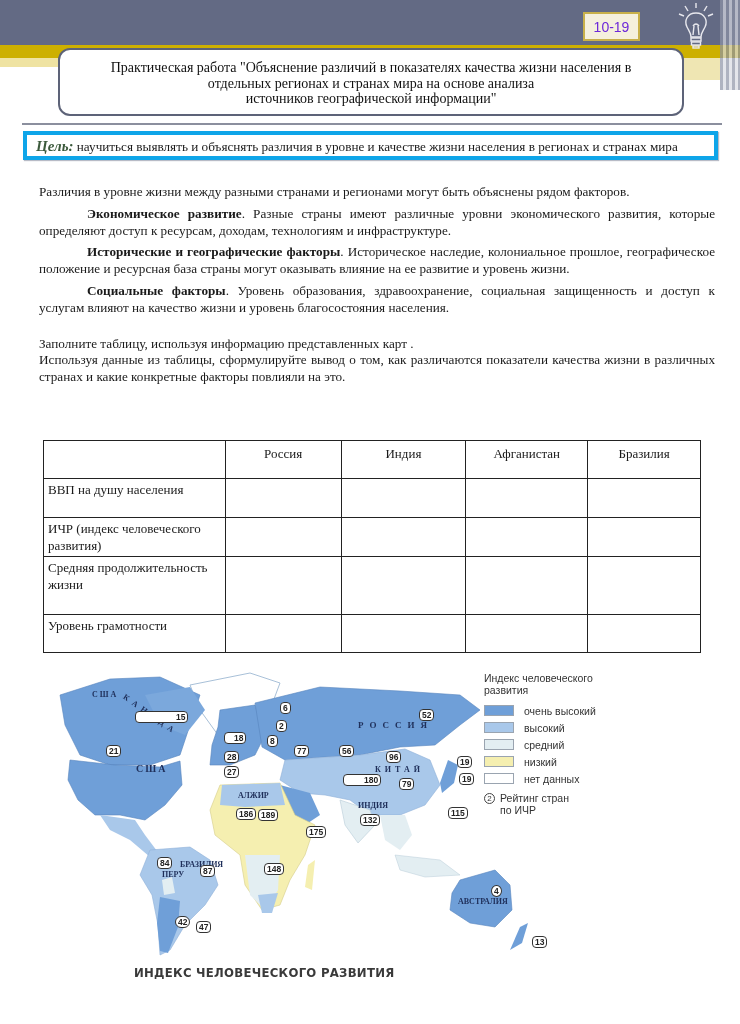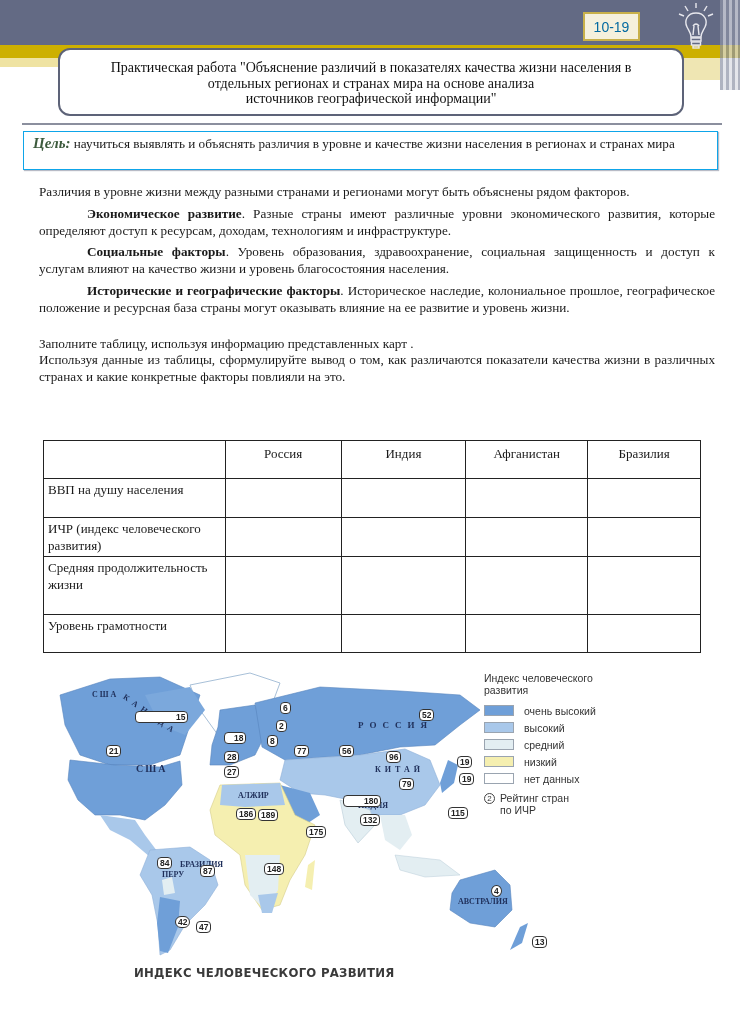--- a/index.html
+++ b/index.html
@@ -9,31 +9,31 @@
   
   .band-slate { position: absolute; left: 0; top: 0; width: 740px; height: 45px; background: #636a84; }
   .band-gold { position: absolute; left: 0; top: 45px; width: 740px; height: 13px; background: #cdb000; }
   .band-pale { position: absolute; left: 0; top: 58px; width: 60px; height: 9px; background: #efe3a2; }
   .band-pale-r { position: absolute; left: 680px; top: 58px; width: 40px; height: 22px; background: #efe6b3; }
   .right-stripes { position: absolute; right: 0; top: 0; width: 20px; height: 90px;
     background: repeating-linear-gradient(90deg, #8d93a6 0 3px, #d9dbe3 3px 6px); opacity: .7; }
 
   .badge { position: absolute; left: 583px; top: 12px; width: 57px; height: 29px;
     background: #f5f0dd; border: 2px solid #c8b04a; display: flex; align-items: center; justify-content: center;
-    font-family: "Liberation Sans", sans-serif; font-size: 14px; color: #0369a1; }
+    font-family: "Liberation Sans", sans-serif; font-size: 14px; color: #6d28d9; }
   .bulb { position: absolute; left: 676px; top: 2px; width: 40px; height: 48px; }
 
   .title-box { position: absolute; left: 58px; top: 48px; width: 626px; height: 68px;
     background: #fff; border: 2px solid #5d6378; border-radius: 12px;
     text-align: center; font-size: 14px; line-height: 15.5px; padding-top: 10px; color: #111; }
 
   .title-rule { position: absolute; left: 22px; top: 123px; width: 700px; height: 2px; background: #8b8f9e; }
 
-  .goal-box { position: absolute; left: 23px; top: 131px; width: 695px; height: 39px;
-    border: 1px solid #0ea5e9; box-shadow: 1px 1px 1px #b8bbc6; font-size: 13.2px; line-height: 23px; padding-left: 9px; white-space: nowrap; }
+  .goal-box { position: absolute; left: 23px; top: 131px; width: 695px; height: 29px;
+    border: 4px solid #0ea5e9; box-shadow: 1px 1px 1px #b8bbc6; font-size: 13.2px; line-height: 23px; padding-left: 9px; white-space: nowrap; }
   .goal-label { font-style: italic; font-weight: bold; color: #3c5a3c; font-size: 15px; }
 
   .body-text { position: absolute; left: 39px; top: 184px; width: 676px; font-size: 13.2px; line-height: 16.8px; text-align: justify; }
   .body-text p { margin-bottom: 5px; }
   .body-text b { font-weight: bold; margin-left: 48px; }
   .gap { height: 14px; }
 
   table.grid { position: absolute; left: 43px; top: 440px; width: 658px; border-collapse: collapse; font-size: 13px; }
   table.grid td, table.grid th { border: 1.5px solid #222; vertical-align: top; font-weight: normal; padding: 2px 4px; line-height: 17px; }
   table.grid th { text-align: center; padding-top: 4px; }
@@ -89,22 +89,22 @@
 <div class="title-rule"></div>
 
 <div class="goal-box">
   <span class="goal-label">Цель:</span>
   <span>научиться выявлять и объяснять различия в уровне и качестве жизни населения в регионах и странах мира</span>
 </div>
 
 <div class="body-text">
   <p>Различия в уровне жизни между разными странами и регионами могут быть объяснены рядом факторов.</p>
   <p><b>Экономическое развитие</b><span>. Разные страны имеют  различные уровни экономического развития, которые определяют доступ к ресурсам, доходам, технологиям и инфраструктуре.</span></p>
+  <p><b>Исторические и географические факторы</b><span>. Историческое наследие, колониальное прошлое,  географическое положение и ресурсная база страны могут оказывать влияние на ее  развитие и уровень жизни.</span></p>
   <p><b>Социальные факторы</b><span>. Уровень образования, здравоохранение, социальная защищенность  и  доступ к услугам влияют на качество жизни и уровень благосостояния населения.</span></p>
-  <p><b>Исторические и географические факторы</b><span>. Историческое наследие, колониальное прошлое,  географическое положение и ресурсная база страны могут оказывать влияние на ее  развитие и уровень жизни.</span></p>
   <div class="gap"></div>
   <div>Заполните  таблицу, используя информацию представленных карт .</div>
   <div>Используя  данные из таблицы, сформулируйте вывод о том, как различаются показатели качества жизни в различных странах и какие конкретные факторы повлияли на это.</div>
 </div>
 
 <table class="grid">
   <tbody>
       <tr class="r0">
     <th class="c0"></th>
     <th class="c1">Россия</th>
@@ -201,21 +201,21 @@
   <span class="rk" style="left:240px;top:37px;">6</span>
   <span class="rk" style="left:236px;top:55px;">2</span>
   <span class="rk" style="left:184px;top:67px;padding-left:9px;">18</span>
   <span class="rk" style="left:227px;top:70px;">8</span>
   <span class="rk" style="left:184px;top:86px;">28</span>
   <span class="rk" style="left:184px;top:101px;">27</span>
   <span class="rk" style="left:254px;top:80px;">77</span>
   <span class="rk" style="left:379px;top:44px;">52</span>
   <span class="rk" style="left:299px;top:80px;">56</span>
   <span class="rk" style="left:346px;top:86px;">96</span>
-  <span class="rk" style="left:303px;top:130px;padding-left:20px;">180</span>
+  <span class="rk" style="left:303px;top:109px;padding-left:20px;">180</span>
   <span class="rk" style="left:359px;top:113px;">79</span>
   <span class="rk" style="left:417px;top:91px;">19</span>
   <span class="rk" style="left:419px;top:108px;">19</span>
   <span class="rk" style="left:320px;top:149px;">132</span>
   <span class="rk" style="left:408px;top:142px;">115</span>
   <span class="rk" style="left:196px;top:143px;">186</span>
   <span class="rk" style="left:218px;top:144px;">189</span>
   <span class="rk" style="left:266px;top:161px;">175</span>
   <span class="rk" style="left:224px;top:198px;">148</span>
   <span class="rk" style="left:117px;top:192px;">84</span>

